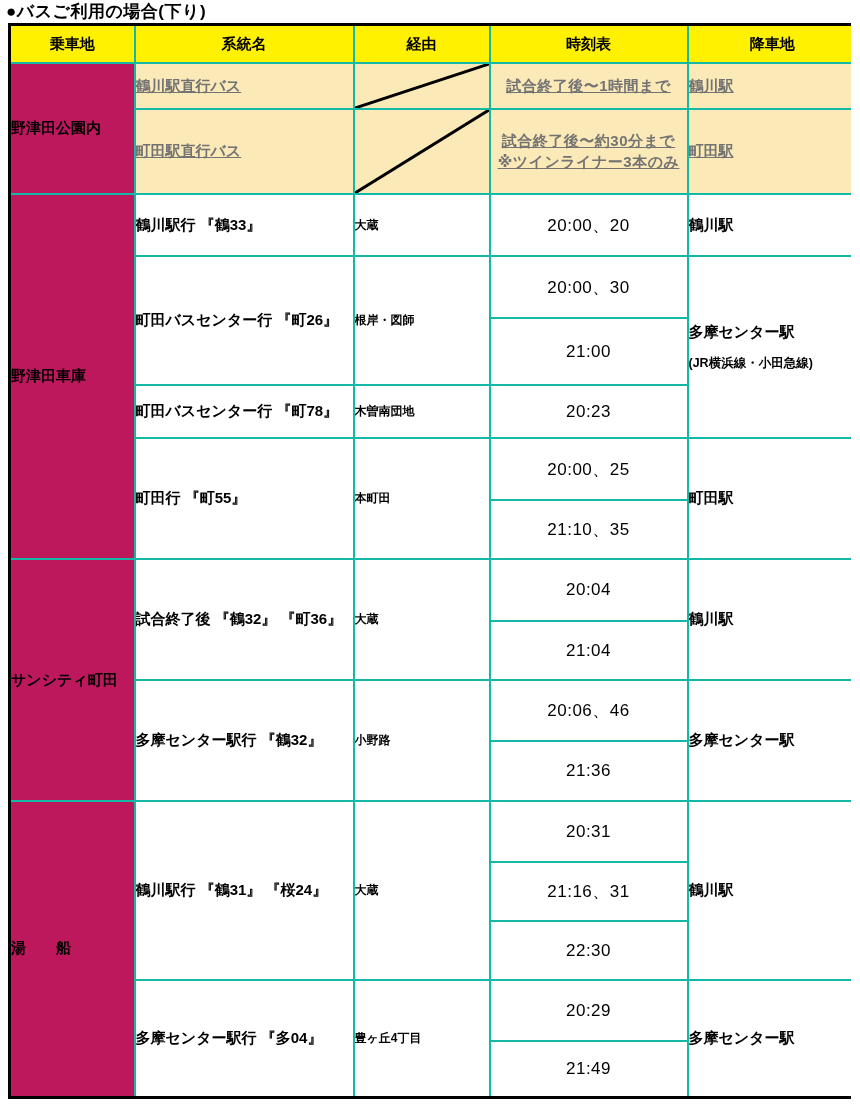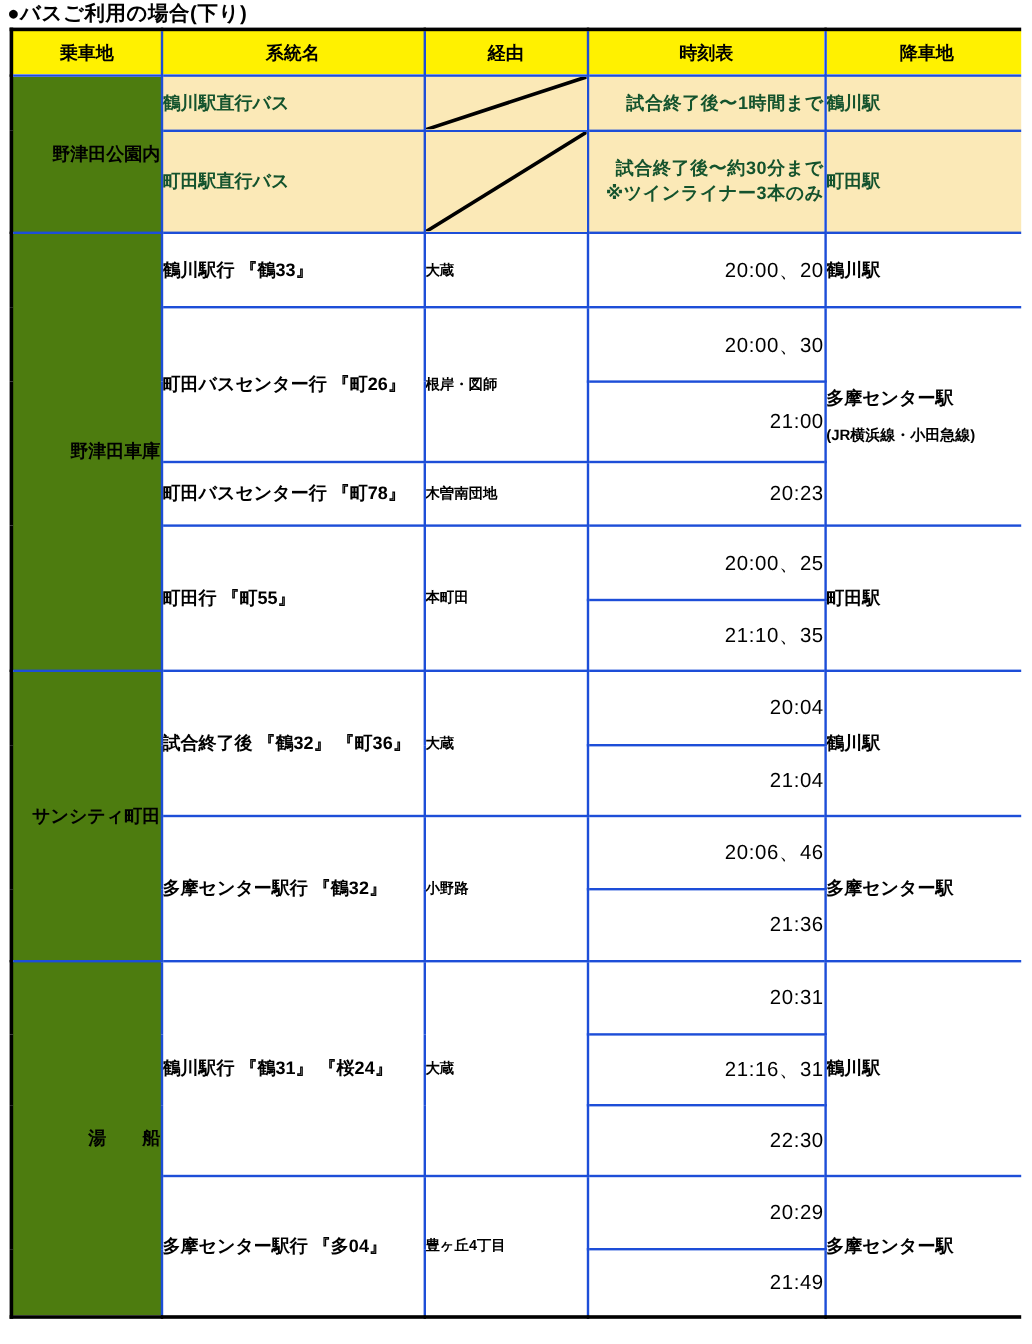--- a/index.html
+++ b/index.html
@@ -28,71 +28,71 @@
   table.tt {
     position: absolute;
     left: 8px;
     top: 23px;
     border-collapse: collapse;
     table-layout: fixed;
     width: 848px;
     border: 3px solid #000;
   }
   table.tt td, table.tt th {
-    border: 2px solid #1d4ed8;
+    border: 2px solid #14b8a6;
     padding: 0;
     overflow: hidden;
     vertical-align: middle;
   }
   th.hdr {
     background: #FFF100;
     font-size: 15px;
     font-weight: bold;
     text-align: center;
     height: 36px;
   }
   td.board {
-    text-align: right;
-    font-size: 15px;
-    font-weight: bold;
-    background: #4d7c0f;
+    text-align: left;
+    font-size: 15px;
+    font-weight: bold;
+    background: #be185d;
   }
   td.route {
     text-align: left;
     font-size: 15px;
     font-weight: bold;
     padding-left: 7px;
   }
   td.via {
     text-align: left;
     font-size: 12px;
     font-weight: bold;
     padding-left: 7px;
   }
   td.time {
-    text-align: right;
+    text-align: center;
     font-size: 17px;
     font-weight: normal;
     padding-left: 9px;
     letter-spacing: 0.5px;
   }
   td.dest {
     text-align: left;
     font-size: 15px;
     font-weight: bold;
   }
   .dest-sub {
     display: block;
     font-size: 12.5px;
     font-weight: bold;
     margin-top: 13px;
   }
   .two-line span { display: block; line-height: 1.35; }
   td.hl { background: #FBE9B7; }
-  .red { color: #14532d; }
+  .red { color: #737373; text-decoration: underline; }
   td.diag { position: relative; }
   td.diag svg {
     position: absolute;
     left: 0; top: 0;
     width: 100%; height: 100%;
     display: block;
   }
 </style>
 </head>
 <body>

